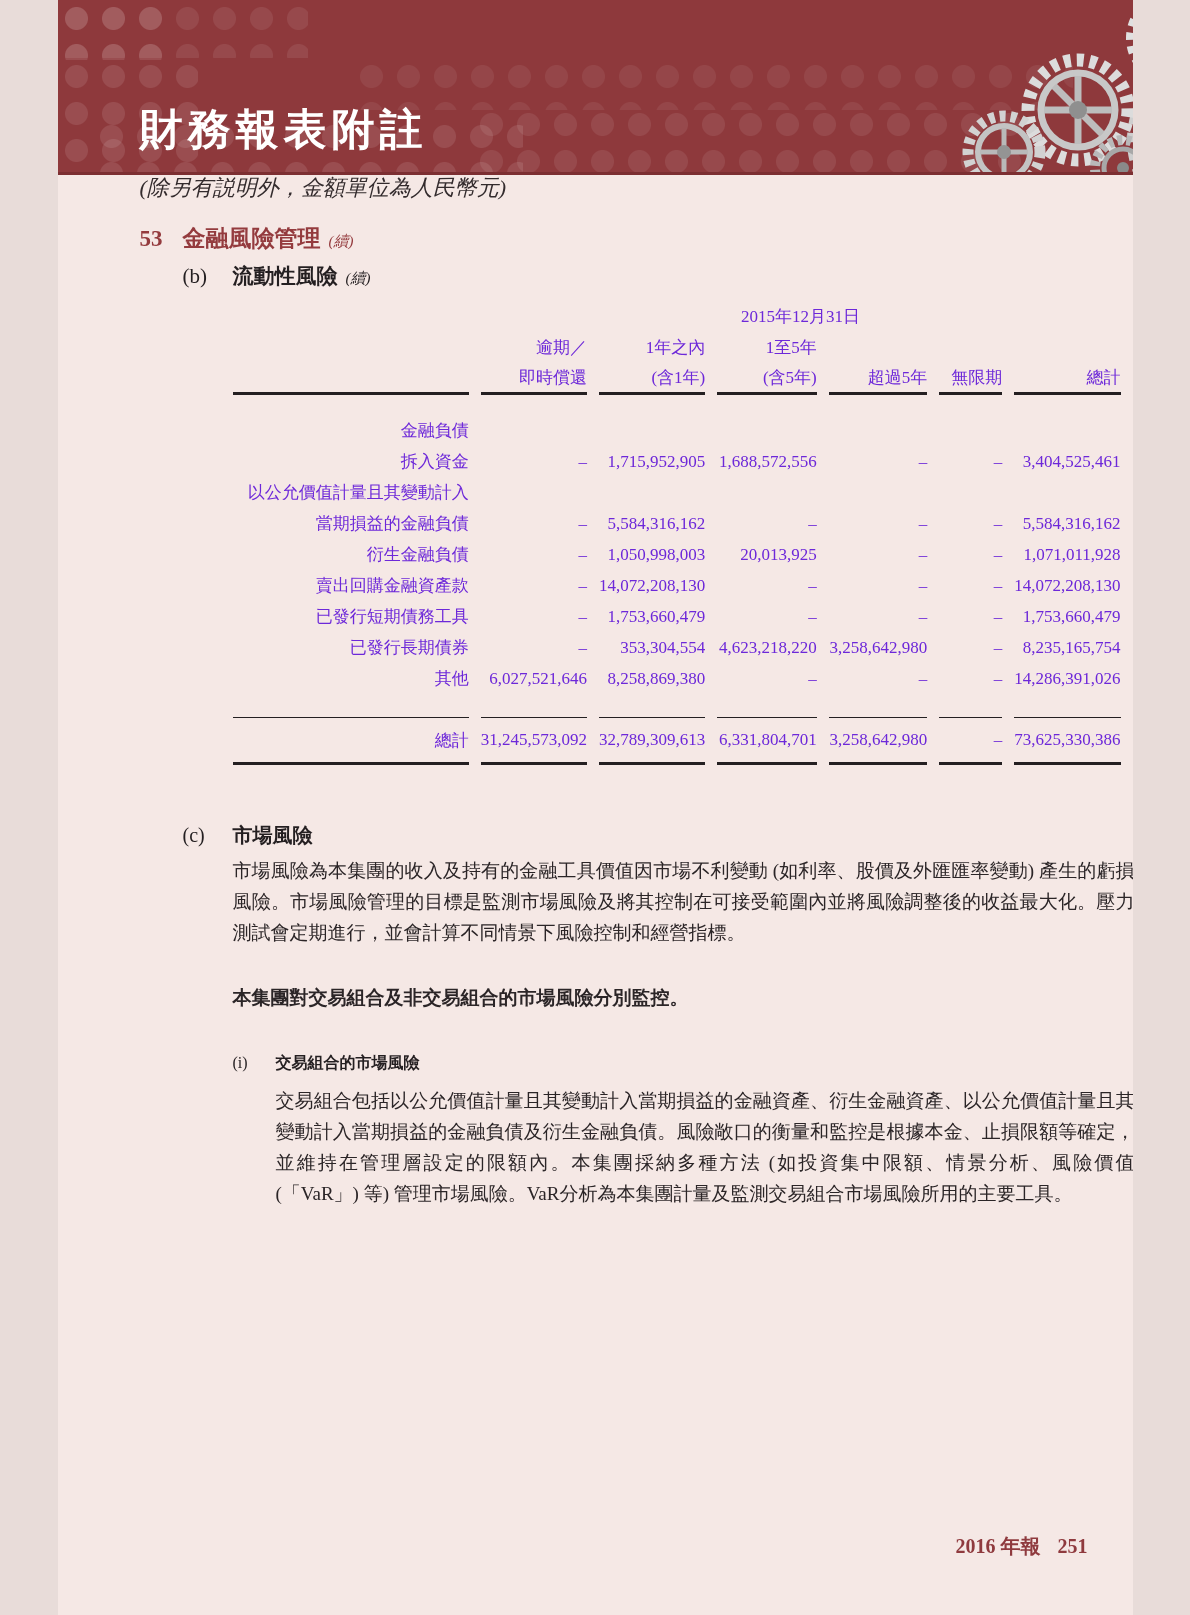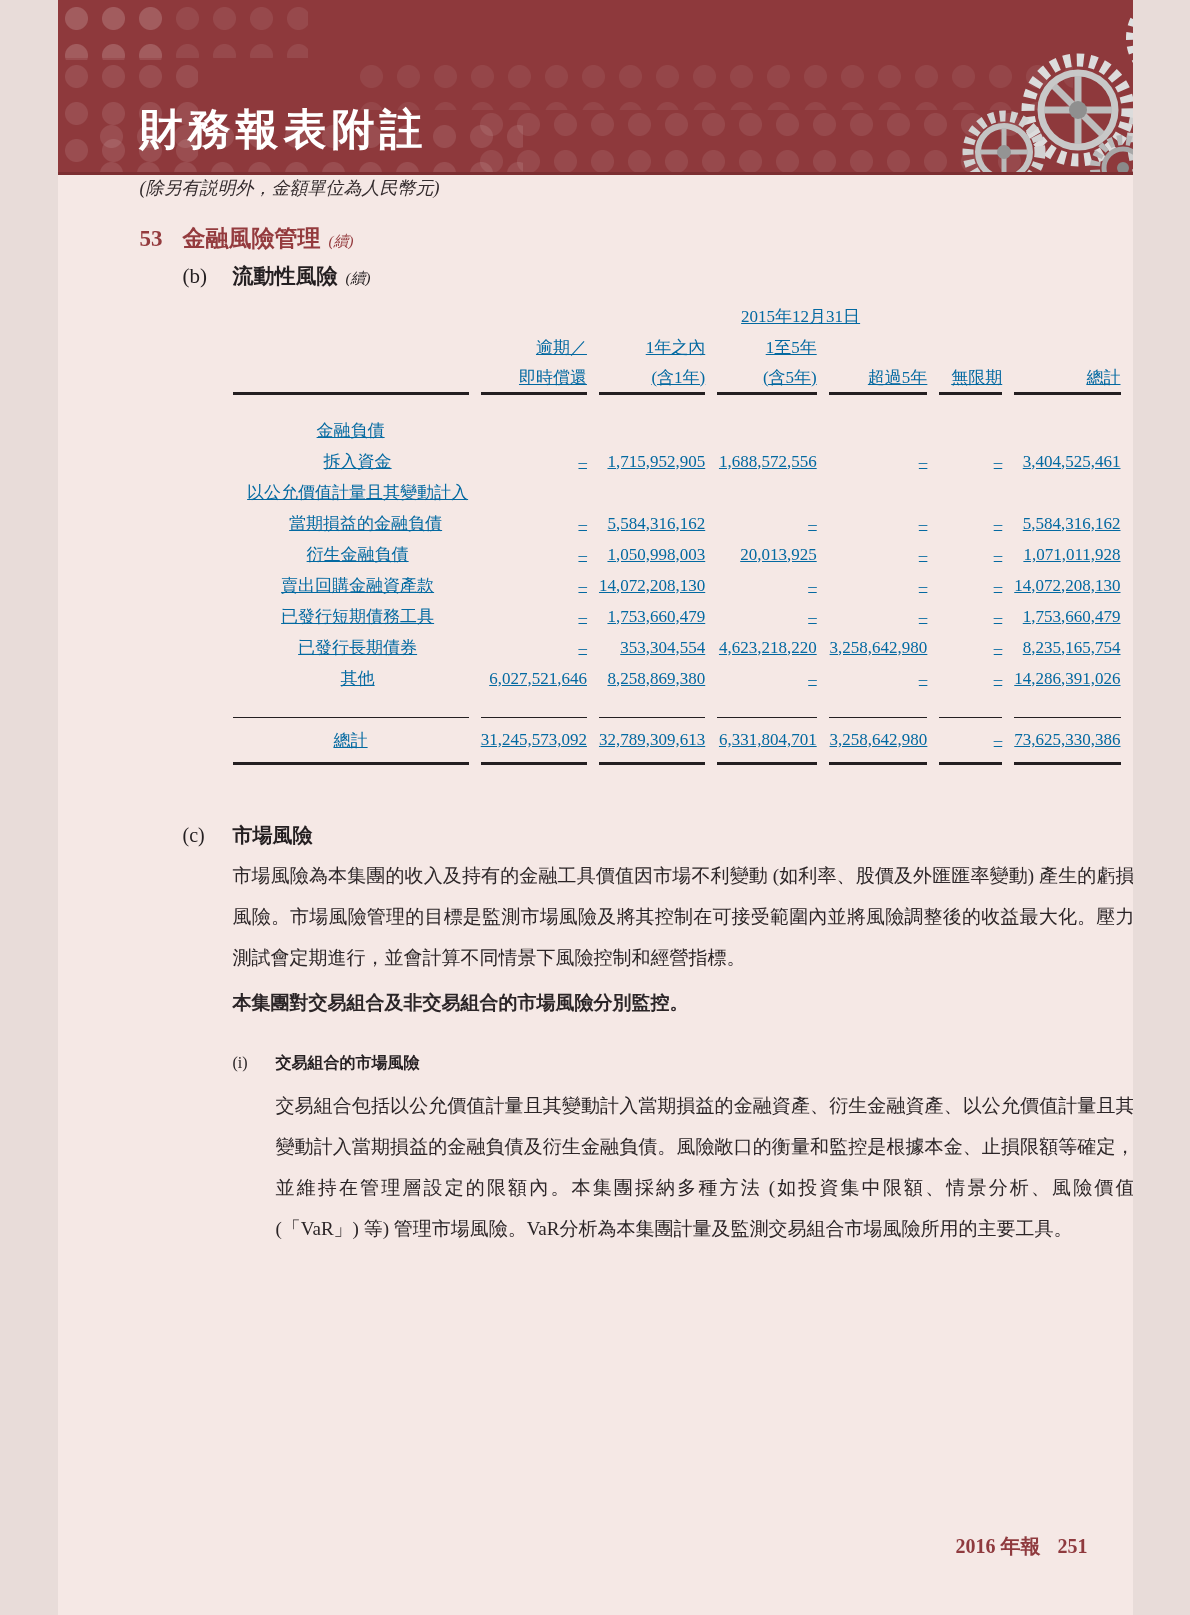--- a/index.html
+++ b/index.html
@@ -43,21 +43,21 @@
     line-height: 52px;
     font-weight: bold;
     letter-spacing: 5px;
     color: #ffffff;
   }
 
   
   .note {
     position: absolute;
     left: 82px; top: 176px;
-    font-size: 18px;
+    font-size: 22px;
     line-height: 24px;
     font-style: italic;
     color: #332b2d;
   }
   .sec53 {
     position: absolute;
     left: 82px; top: 221px;
     font-size: 23px;
     line-height: 36px;
     font-weight: bold;
@@ -76,29 +76,28 @@
   .secb .blabel { display: inline-block; width: 50px; font-weight: normal; }
 
   
   table.fin {
     position: absolute;
     left: 163px; top: 300px;
     border-collapse: separate;
     border-spacing: 12px 0;
     table-layout: fixed;
     font-size: 17px;
-    color: #0369a1;
-    text-decoration: underline;
+    color: #6d28d9;
   }
   table.fin td { padding: 0; vertical-align: middle; }
   .c-lbl { width: 238px; }
   .c-n1 { width: 100px; } .c-n2 { width: 104px; } .c-n3 { width: 102px; }
   .c-n4 { width: 100px; } .c-n5 { width: 80px; }  .c-n6 { width: 105px; }
   td.num { text-align: right; white-space: nowrap; }
-  td.lbl { text-align: center; white-space: nowrap; }
+  td.lbl { text-align: right; white-space: nowrap; }
   tr.daterow td { height: 32px; text-align: center; }
   tr.h1 td { height: 30px; }
   tr.h2 td { height: 30px; border-bottom: 3px solid #241f21; }
   tr.spacer td { height: 20px; }
   tbody tr.data td { height: 31px; }
   tbody tr.last-data td { border-bottom: 1.5px solid #241f21; padding-bottom: 23px; }
   tfoot tr.total td { height: 44px; border-bottom: 3px solid #241f21; font-size: 17px; }
   .ind1 { padding-left: 14px !important; }
   .ind2 { padding-left: 30px !important; }
 
@@ -107,21 +106,21 @@
     position: absolute;
     left: 125px; top: 822px;
     font-size: 20px; line-height: 27px;
     font-weight: bold; color: #241f21;
   }
   .secc .clabel { display: inline-block; width: 50px; font-weight: normal; }
   .para {
     position: absolute;
     margin: 0;
     font-size: 19px;
-    line-height: 41px;
+    line-height: 31px;
     text-align: justify;
     text-justify: inter-ideograph;
     color: #2b2527;
   }
   .p1 { left: 175px; top: 855px; width: 902px; }
   .p2 { left: 175px; top: 982px; width: 902px; font-weight: bold; }
   .seci {
     position: absolute;
     left: 175px; top: 1050px;
     font-size: 16px; line-height: 26px;

